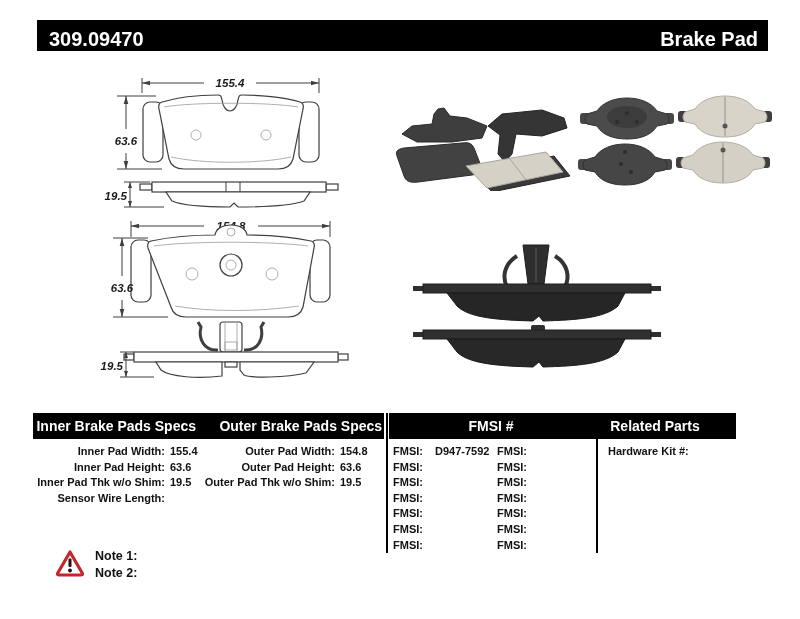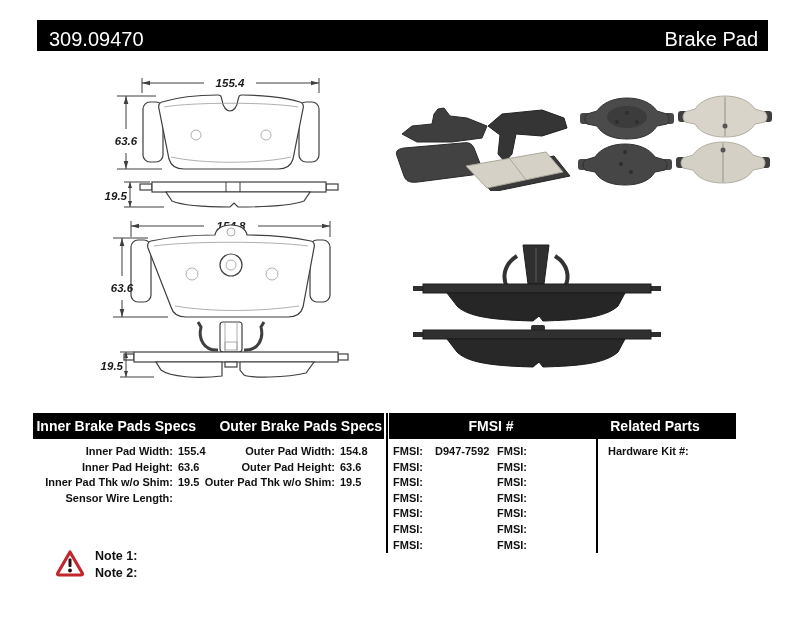--- a/index.html
+++ b/index.html
@@ -2,21 +2,21 @@
 <html><head>
 <meta charset="utf-8">
 <style>
   html,body{margin:0;padding:0;background:#ffffff;}
   .page{position:relative;width:800px;height:619px;background:#ffffff;overflow:hidden;
         font-family:"Liberation Sans",sans-serif;color:#111;}
 
   
   .topbar{position:absolute;left:37px;top:20px;width:731px;height:31px;background:#000;
           color:#fff;display:flex;align-items:center;justify-content:space-between;
-          padding:8px 10px 0 12px;box-sizing:border-box;font-weight:normal;font-size:20px;}
+          padding:8px 10px 0 12px;box-sizing:border-box;font-weight:bold;font-size:20px;}
 
   
   .drawing text{font-family:"Liberation Sans",sans-serif;font-weight:bold;font-style:italic;
                 font-size:11.5px;fill:#1a1a1a;}
   .drawing .ln{stroke:#3f3f3f;stroke-width:1;fill:none;}
   .drawing .shape{stroke:#3f3f3f;stroke-width:1.2;fill:#ffffff;}
   .drawing .faint{stroke:#9a9a9a;stroke-width:0.8;fill:none;}
   .drawing .arrow{fill:#3f3f3f;stroke:none;}
 
   
@@ -233,21 +233,21 @@
   </div>
   <div class="thead center" style="left:389px;width:204px;">
     <span>FMSI #</span>
   </div>
   <div class="thead center" style="left:574px;width:162px;">
     <span>Related Parts</span>
   </div>
   <div class="vline" style="left:386px;"></div>
   <div class="vline" style="left:596px;"></div>
 
-  <div class="specs-col col-inner" style="left:33px;width:175px;margin-left:8px;">
+  <div class="specs-col col-inner" style="left:33px;width:175px;">
     <div class="spec-row">
       <span class="spec-label">Inner Pad Width:</span>
       <span class="spec-value">155.4</span>
     </div>
     <div class="spec-row">
       <span class="spec-label">Inner Pad Height:</span>
       <span class="spec-value">63.6</span>
     </div>
     <div class="spec-row">
       <span class="spec-label">Inner Pad Thk w/o Shim:</span>

